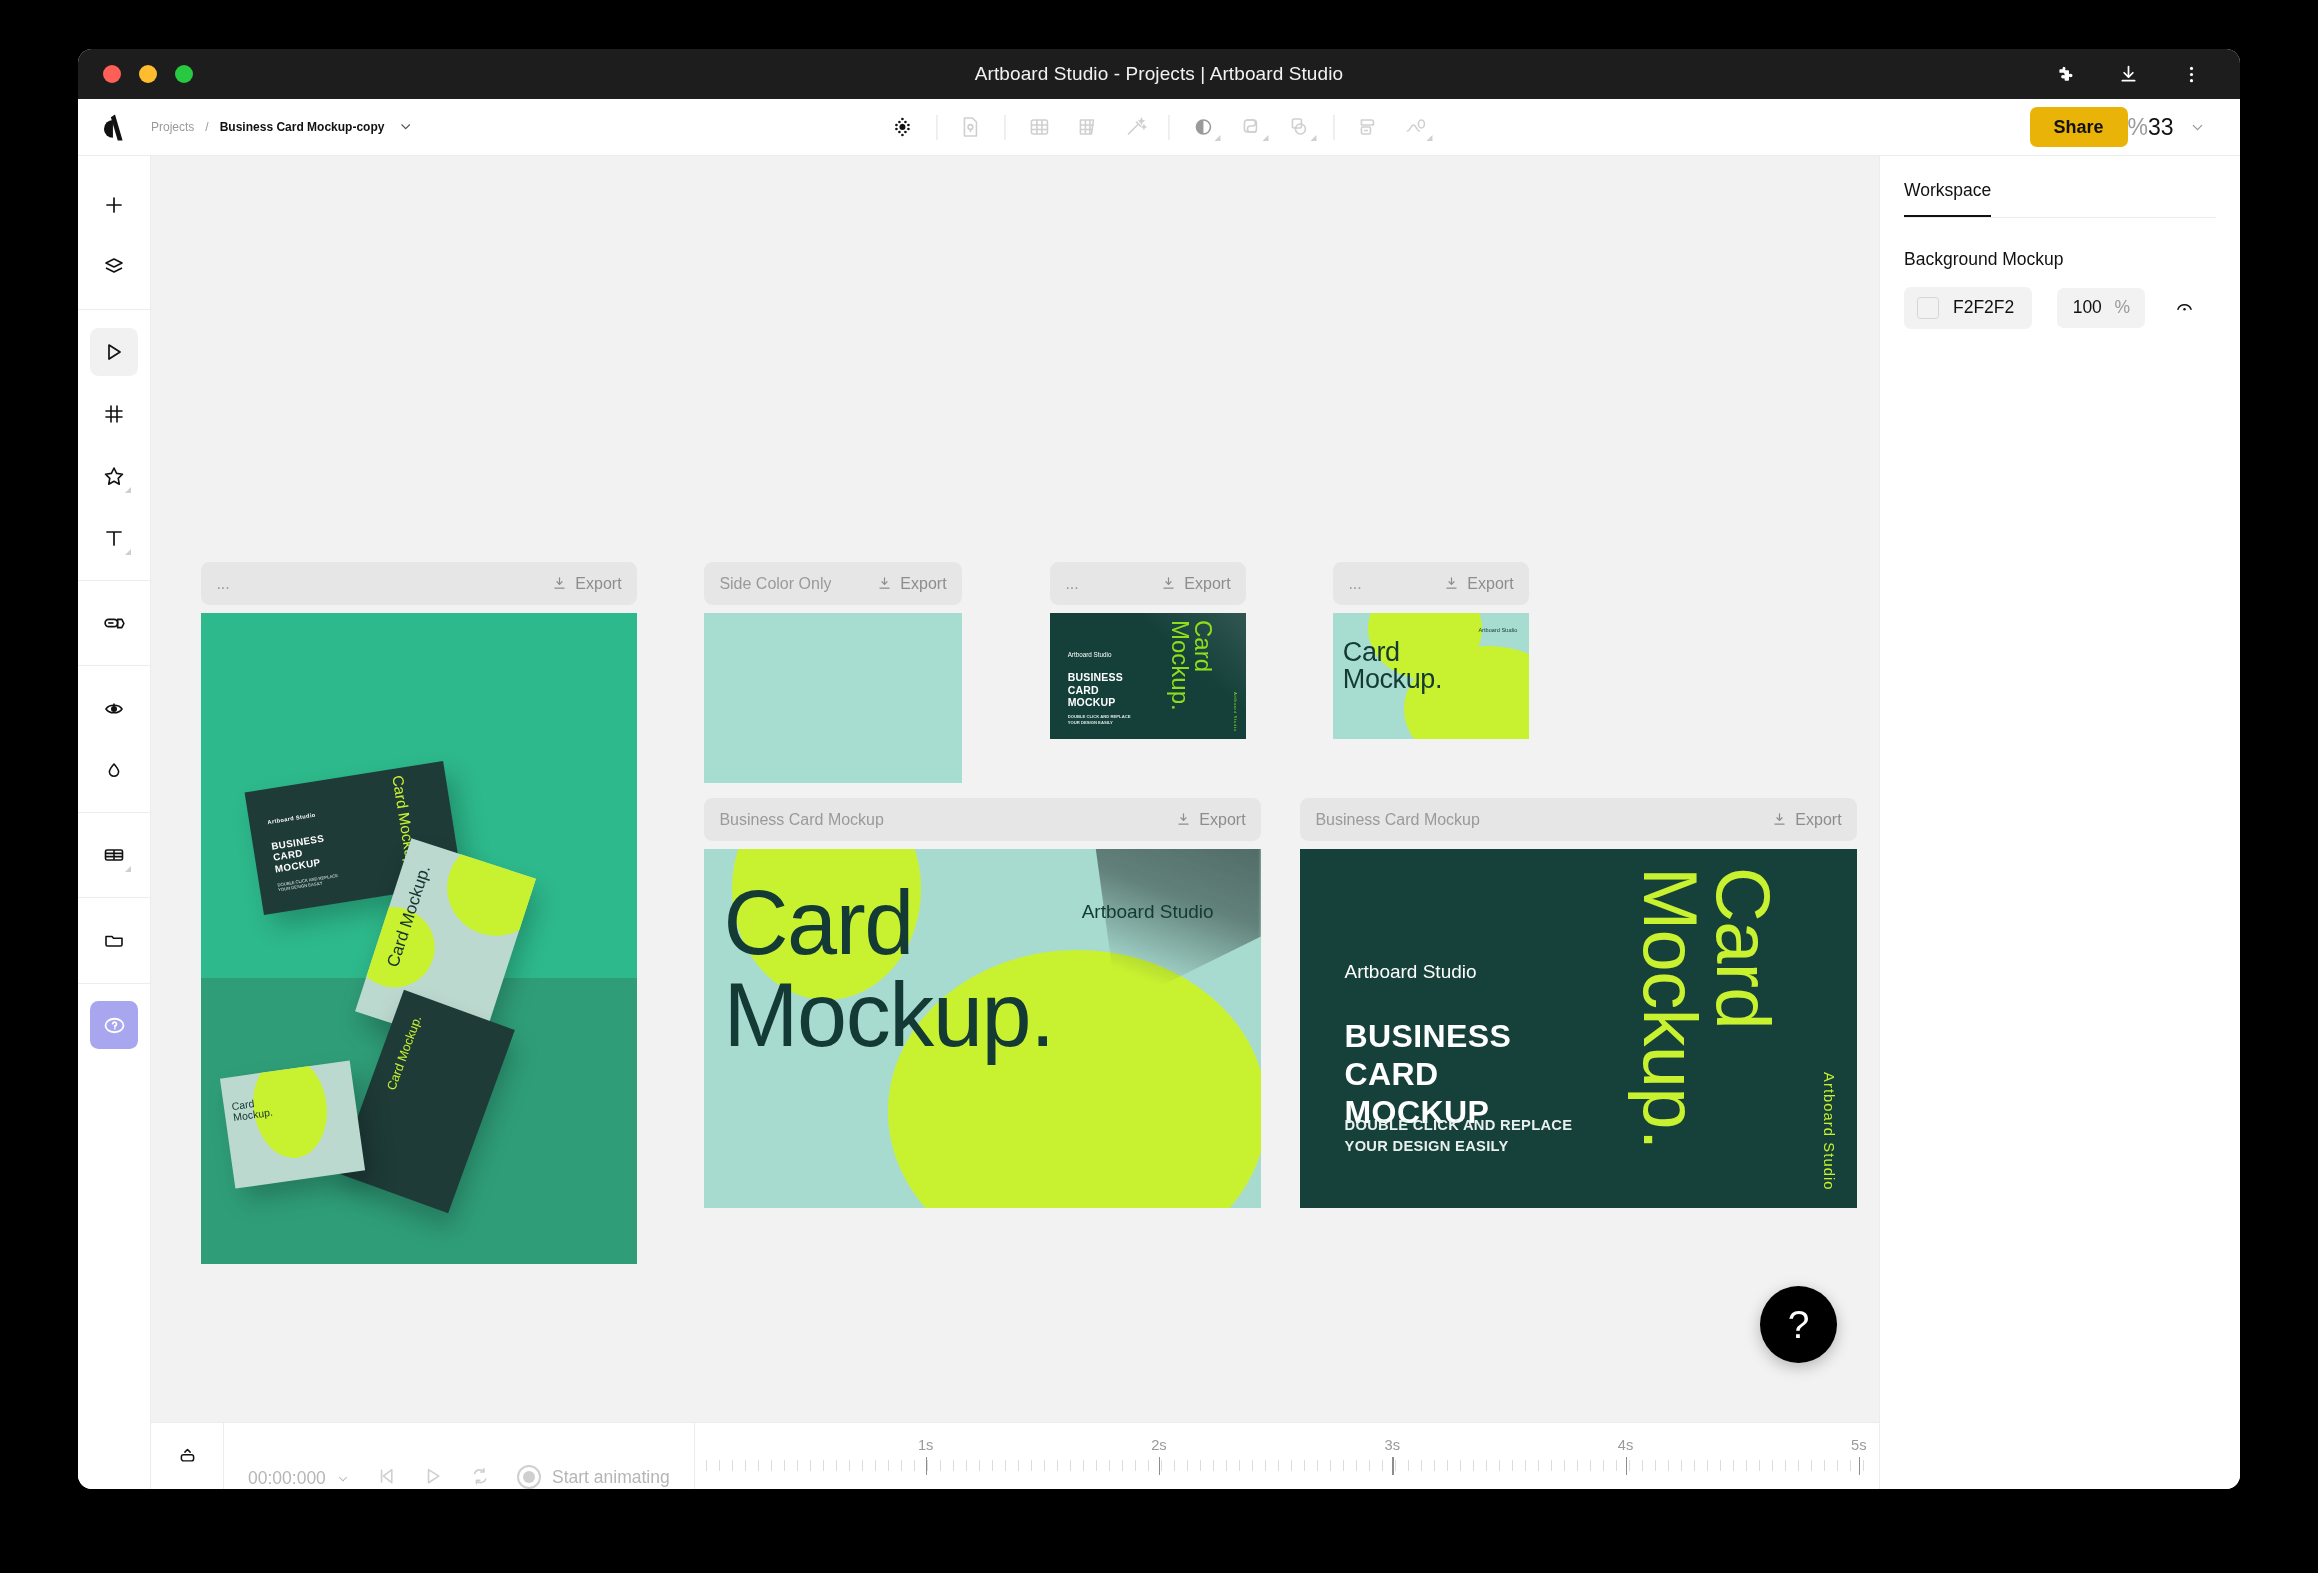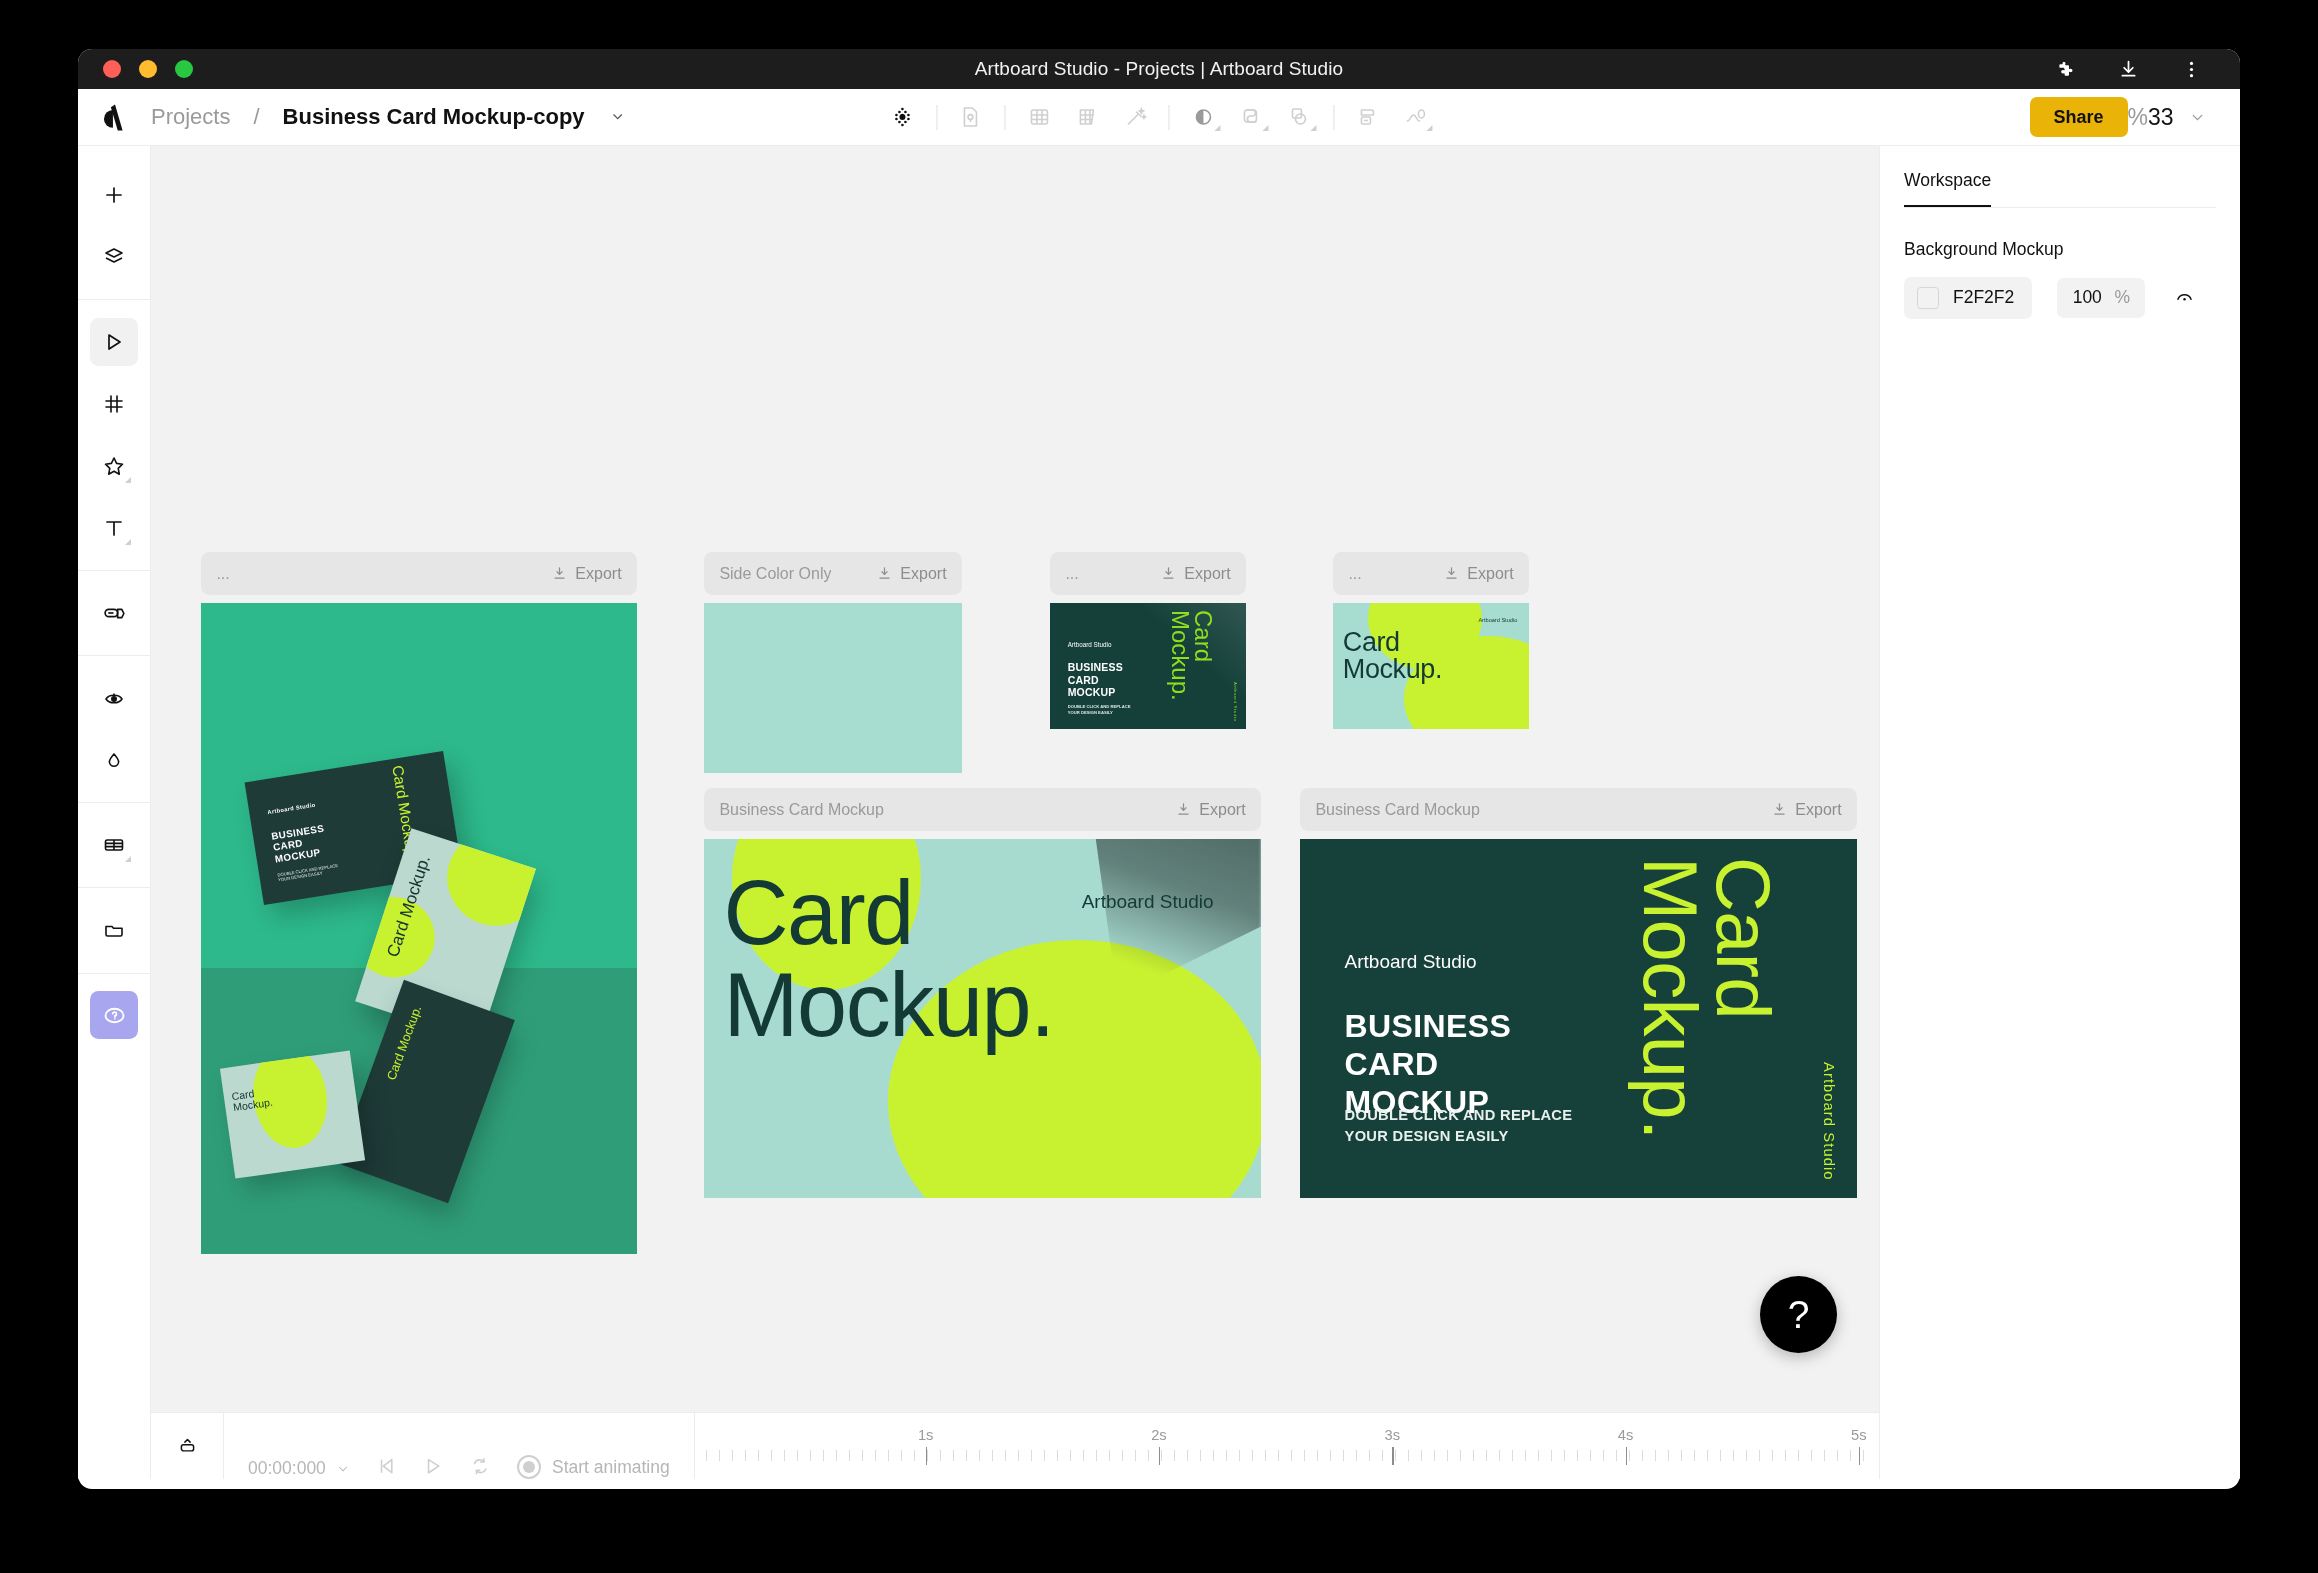--- a/index.html
+++ b/index.html
@@ -14,21 +14,21 @@
   .app-window {
     position: absolute;
     left: 78px; top: 49px;
     width: 2162px; height: 1440px;
     border-radius: 14px;
     overflow: hidden;
     background: #ffffff;
     box-shadow: 0 7px 42px rgba(0,0,0,.5);
   }
   .titlebar {
-    height: 40px;
+    height: 50px;
     background: #1d1d1d;
     display: flex; align-items: center;
     position: relative;
   }
   .traffic { display: flex; gap: 18px; padding-left: 25px; }
   .tl { width: 18px; height: 18px; border-radius: 50%; }
   .tl.red { background: #ff5f57; }
   .tl.yellow { background: #febc2e; }
   .tl.green { background: #28c840; }
   .window-title {
@@ -48,22 +48,22 @@
     height: 57px;
     background: #fff;
     border-bottom: 0.7px solid #ececec;
     display: flex; align-items: center;
     position: relative;
   }
   .brand-logo {
     width: 73px; display: flex; align-items: center; justify-content: center;
   }
   .breadcrumb {
-    display: flex; align-items: center; gap: 16px;
-    font-size: 22px; color: #111;
+    display: flex; align-items: center; gap: 4px;
+    font-size: 12px; color: #111;
   }
   .bc-parent { color: #9a9a9a; }
   .bc-sep { color: #9a9a9a; margin: 0 7px; }
   .bc-current { font-weight: 700; color: #111; }
   .bc-chevron { margin-left: 9.8px; display:flex; }
 
   .tool-center {
     position: absolute; left: 50%; transform: translateX(-50%);
     display: flex; align-items: center; gap: 0;
   }

